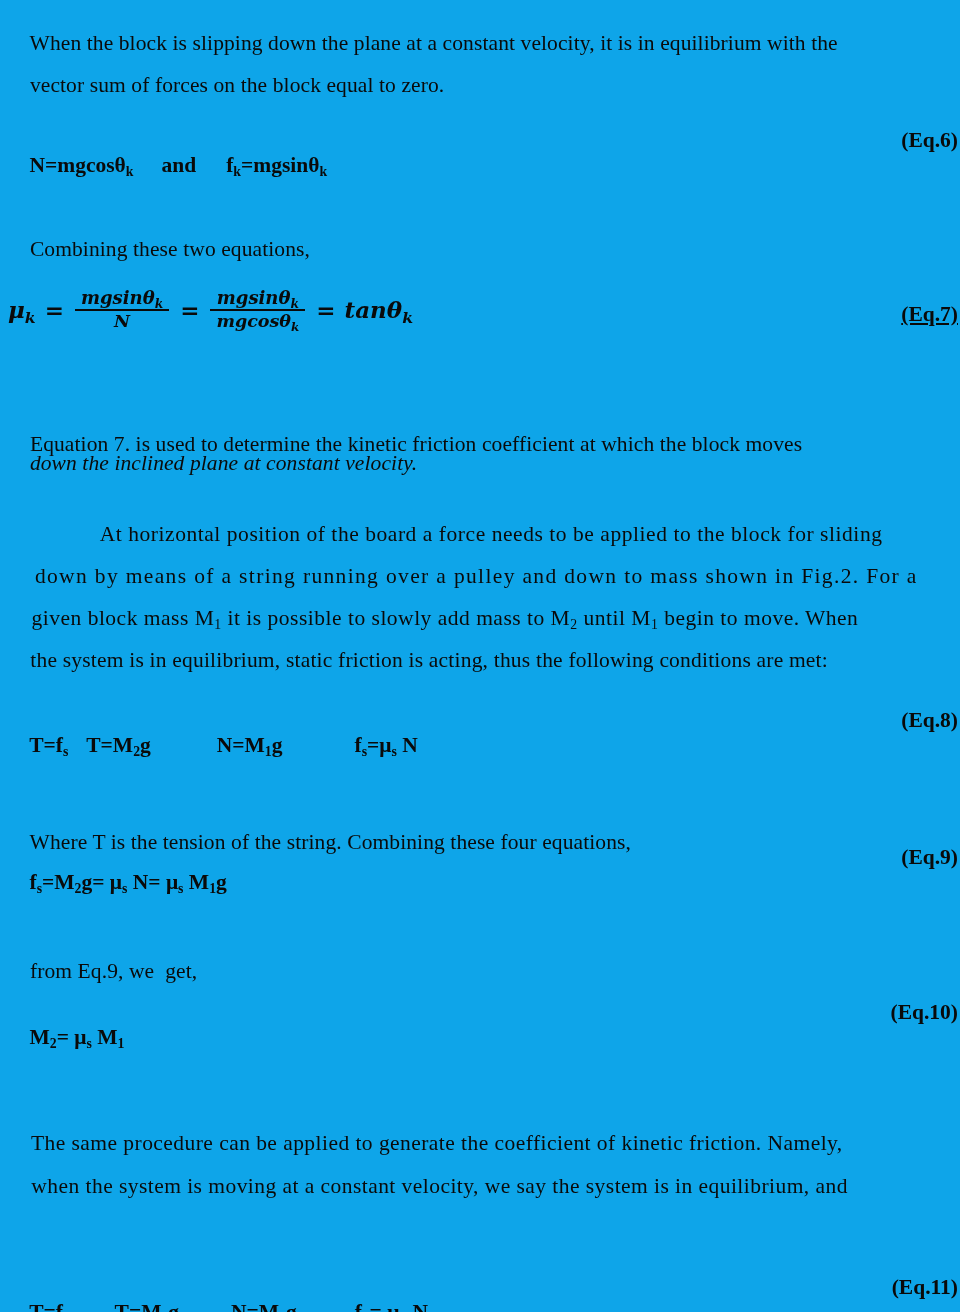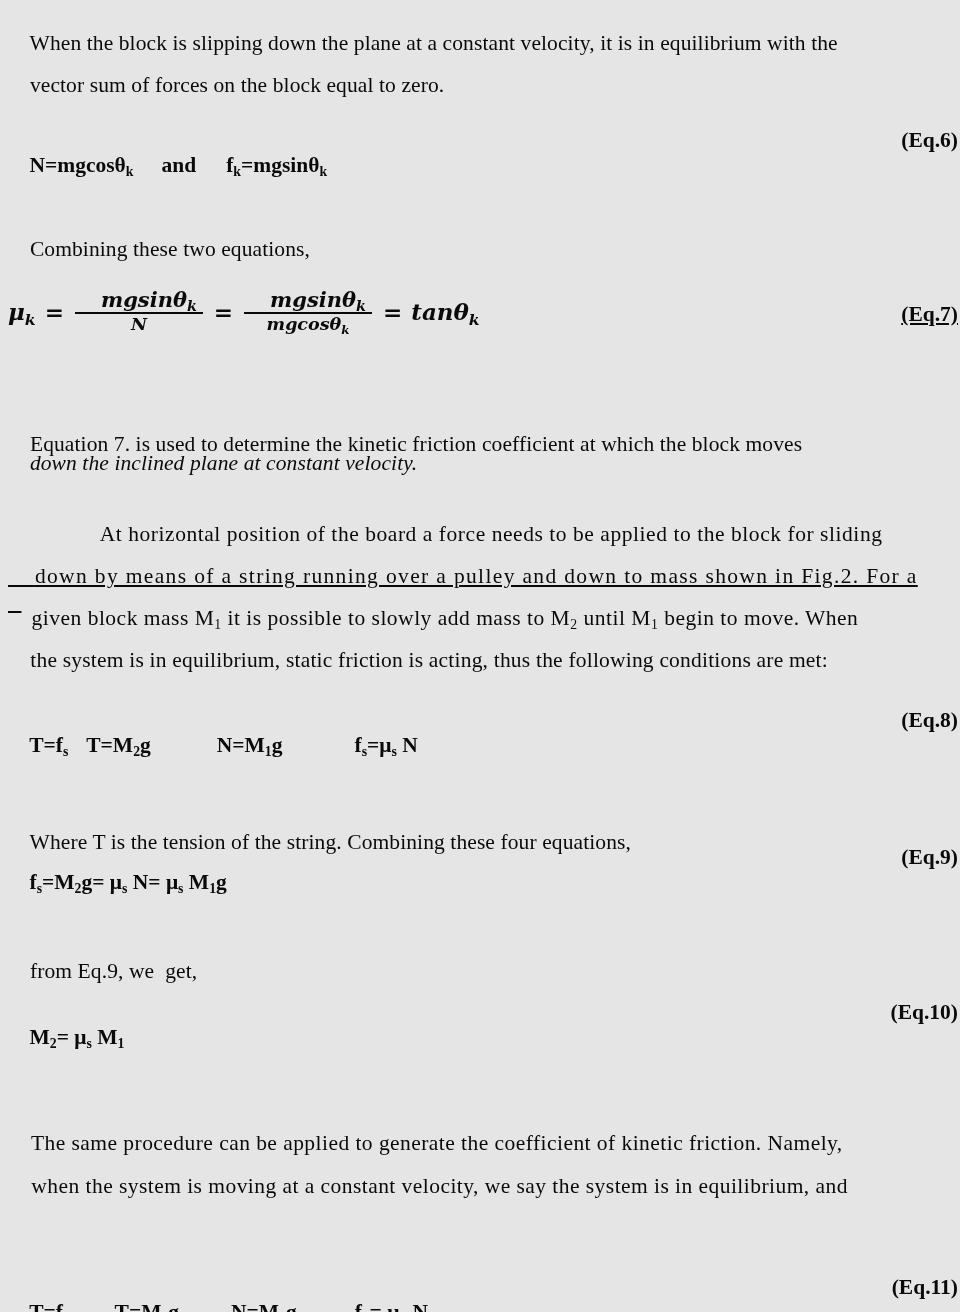--- a/index.html
+++ b/index.html
@@ -4,21 +4,21 @@
 <style>
   html, body {
     margin: 0;
     padding: 0;
     background: #ffffff;
   }
   .page {
     position: relative;
     width: 960px;
     height: 1312px;
-    background: #e5e5e5;
+    background: #0ea5e9;
     font-family: "Liberation Serif", "DejaVu Serif", serif;
     color: #0a0a0a;
     overflow: hidden;
   }
 
   
   .line {
     position: absolute;
     left: 8px;
     width: 944px;
@@ -70,24 +70,23 @@
   }
   .math .op { margin: 0 9px; font-style: italic; }
   .frac {
     display: inline-flex;
     flex-direction: column;
     align-items: center;
     vertical-align: middle;
     margin: 0 2px;
   }
   .frac .num {
-    font-size: 21px;
+    font-size: 18px;
     padding: 0 6px 1px 6px;
     line-height: 1.05;
-    margin-left: 20px;
   }
   .frac .den {
     font-size: 17.5px;
     padding: 1px 6px 0 6px;
     line-height: 1.05;
     border-top: 2px solid #0a0a0a;
     min-width: 100%;
     box-sizing: border-box;
     text-align: center;
   }
@@ -134,21 +133,21 @@
   <div class="line" style="top:405px;">
     <span>Equation 7. is used to determine the kinetic friction coefficient at which the block moves</span>
   </div>
   <div class="line" style="top:424px;font-style:italic;">
     <span>down the inclined plane at constant velocity.</span>
   </div>
 
   <div class="line" style="top:495px; letter-spacing:0.55px;">
     <span style="display:inline-block;width:68px;"></span><span>At horizontal position of the board a force needs to be applied to the block for sliding</span>
   </div>
-  <div class="line" style="top:537px; letter-spacing:1.35px;text-decoration:underline;">
+  <div class="line" style="top:537px; letter-spacing:1.35px;">
     <span>down by means of a string running over a pulley and down to mass shown in Fig.2. For a</span>
   </div>
   <div class="line" style="top:579px; letter-spacing:0.5px;">
     <span>given block mass M</span><sub>1</sub><span> it is possible to slowly add mass to M</span><sub>2</sub><span> until M</span><sub>1</sub><span> begin to move. When</span>
   </div>
   <div class="line" style="top:621px; letter-spacing:0.2px;">
     <span>the system is in equilibrium, static friction is acting, thus the following conditions are met:</span>
   </div>
 
   <div class="eqrow" style="top:708px;">

